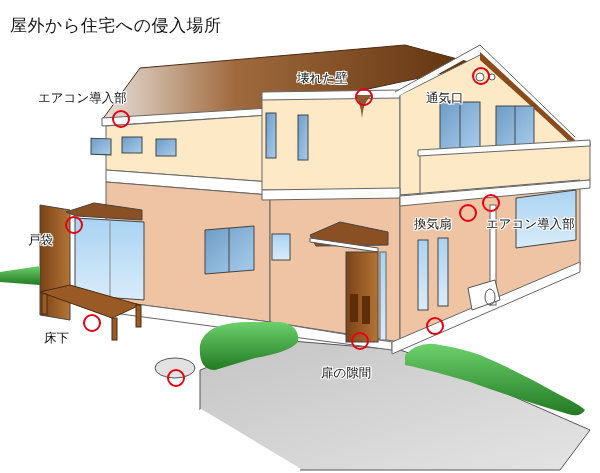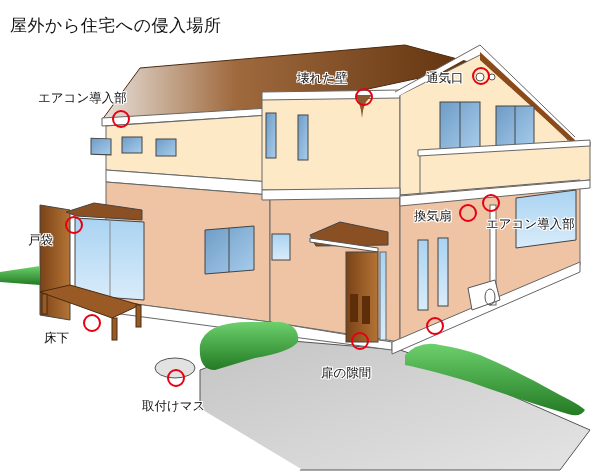--- a/index.html
+++ b/index.html
@@ -152,28 +152,27 @@
       <path d="M405,355 Q420,340 440,345 Q460,348 480,355 Q520,372 560,395 Q580,405 585,410 Q580,418 568,414 Q520,400 470,382 Q430,370 405,365 Z" fill="url(#shrubGrad)"></path>
     </g>
 
     <ellipse cx="175" cy="368" rx="20" ry="10" fill="#e2e2e2" stroke="#555"></ellipse>
   </svg>
 
   <div class="title">屋外から住宅への侵入場所</div>
 
   <div class="label" style="left:38px;top:90px">エアコン導入部</div>
   <div class="label" style="left:297px;top:70px">壊れた壁</div>
-  <div class="label" style="left:426px;top:70px">通気口</div>
+  <div class="label" style="left:426px;top:90px">通気口</div>
   <div class="label" style="left:28px;top:232px">戸袋</div>
-  <div class="label" style="left:414px;top:208px">換気扇</div>
+  <div class="label" style="left:414px;top:216px">換気扇</div>
   <div class="label" style="left:486px;top:216px">エアコン導入部</div>
   <div class="label" style="left:44px;top:330px">床下</div>
   <div class="label" style="left:321px;top:365px">扉の隙間</div>
   <div class="label multi" style="left:142px;top:396px">
-    <div>取付けマス</div>
   </div>
 
   <div class="marker" style="left:112px;top:110px"></div>
   <div class="marker" style="left:355px;top:88px"></div>
   <div class="marker" style="left:472px;top:67px"></div>
   <div class="marker" style="left:65px;top:216px"></div>
   <div class="marker" style="left:459px;top:204px"></div>
   <div class="marker" style="left:482px;top:194px"></div>
   <div class="marker" style="left:83px;top:314px"></div>
   <div class="marker" style="left:351px;top:332px"></div>

